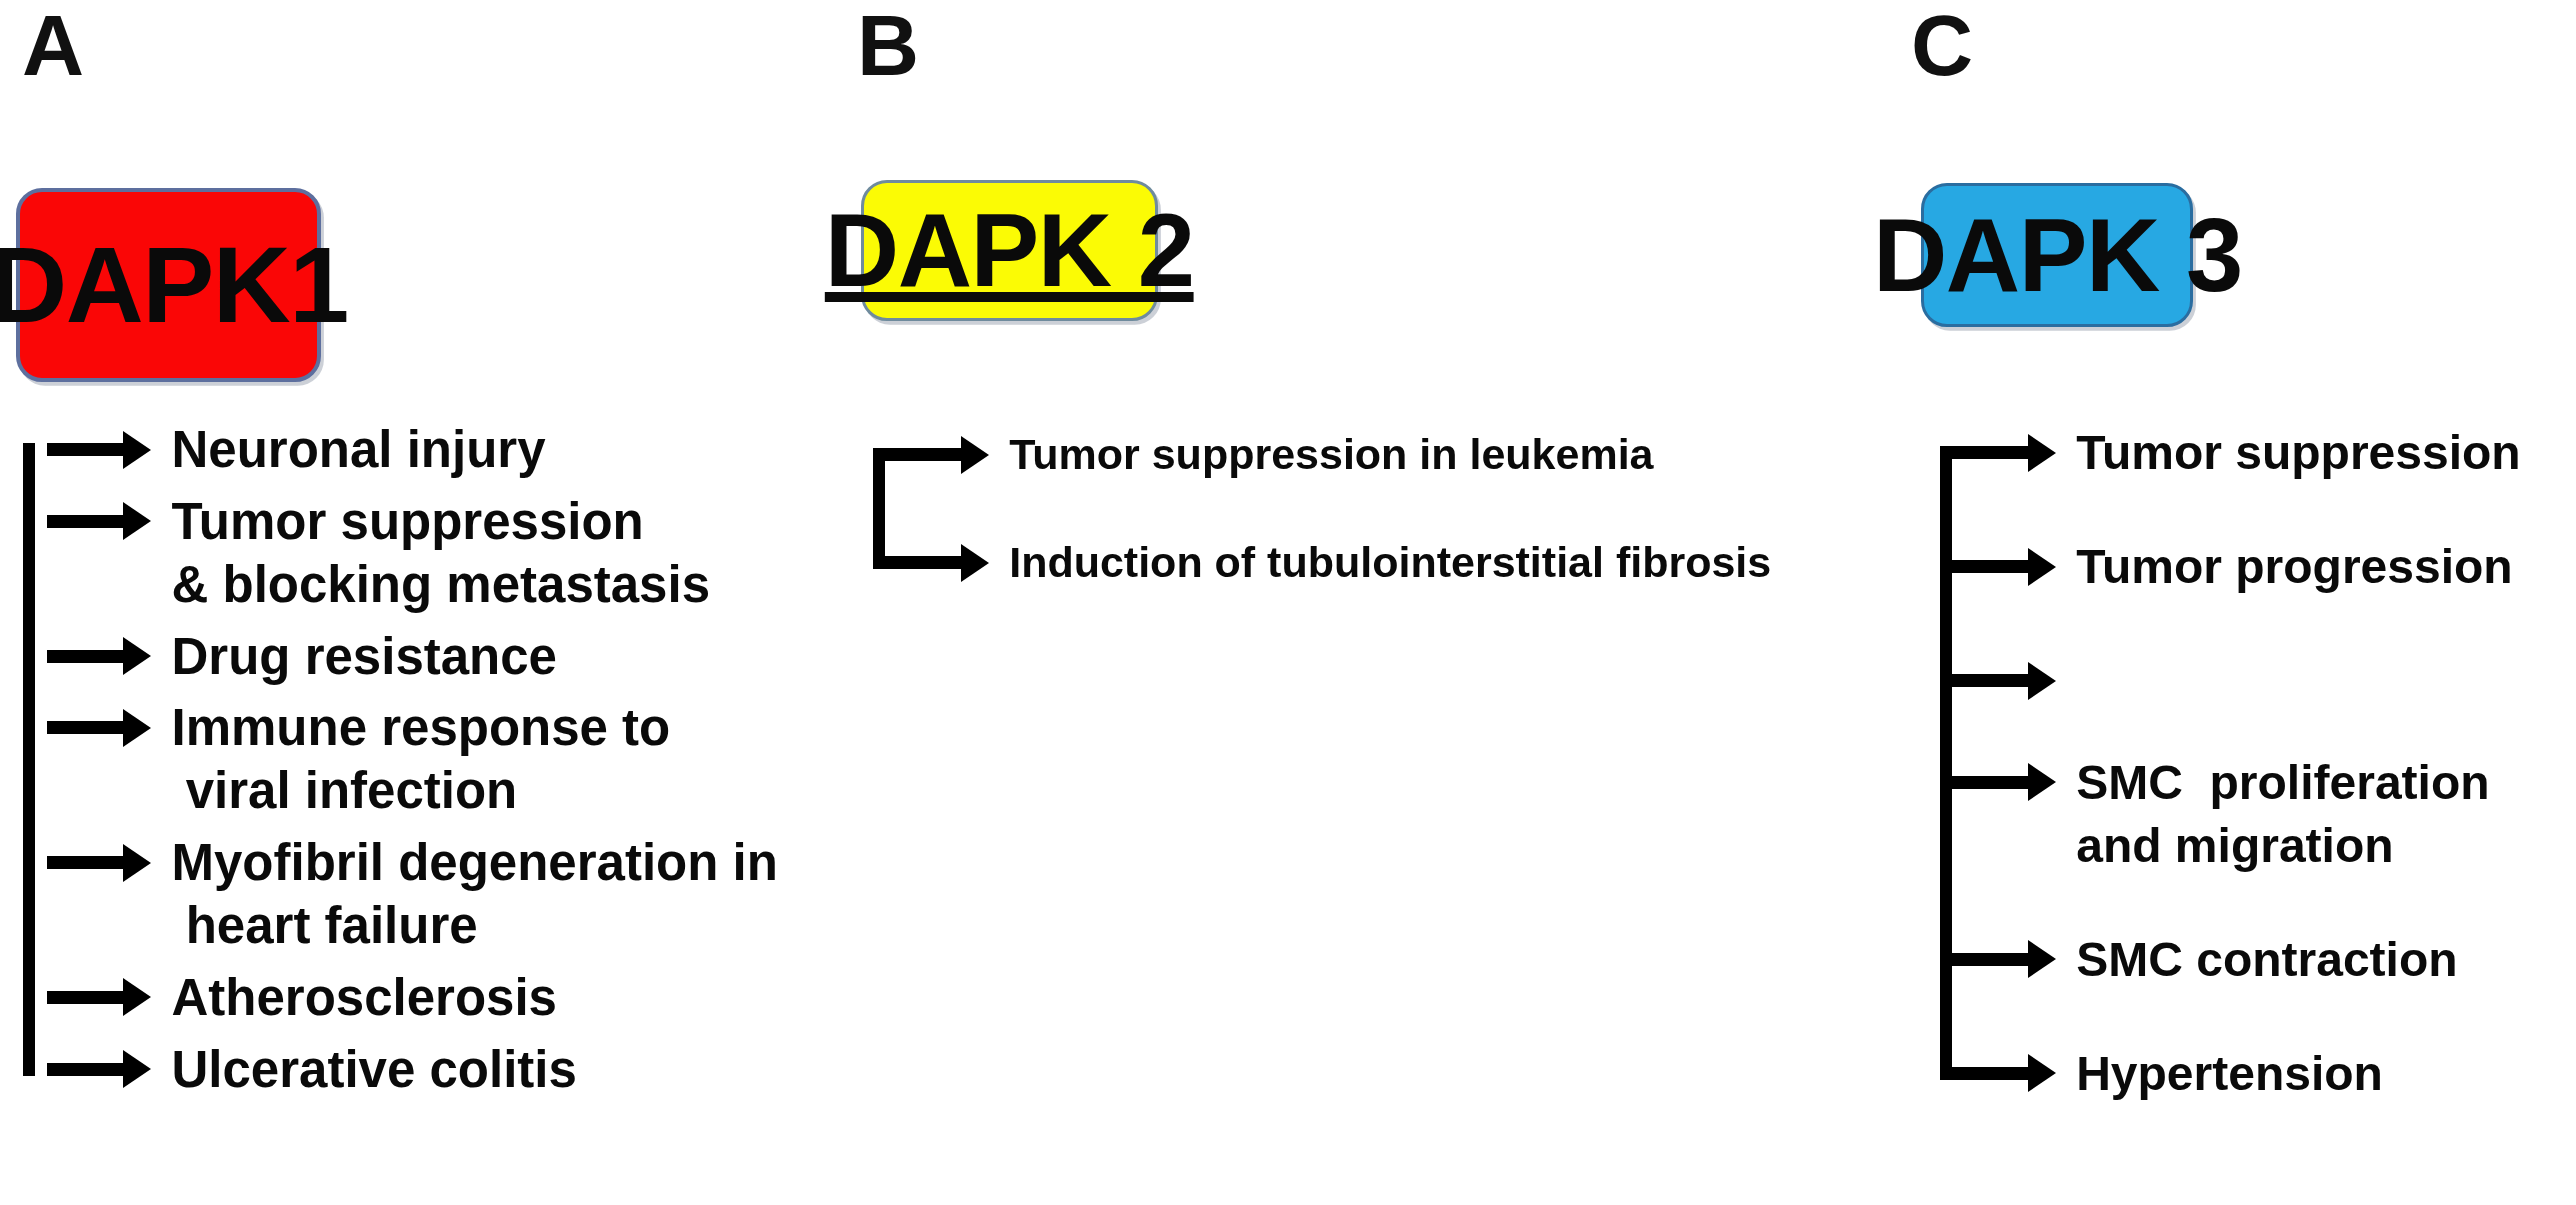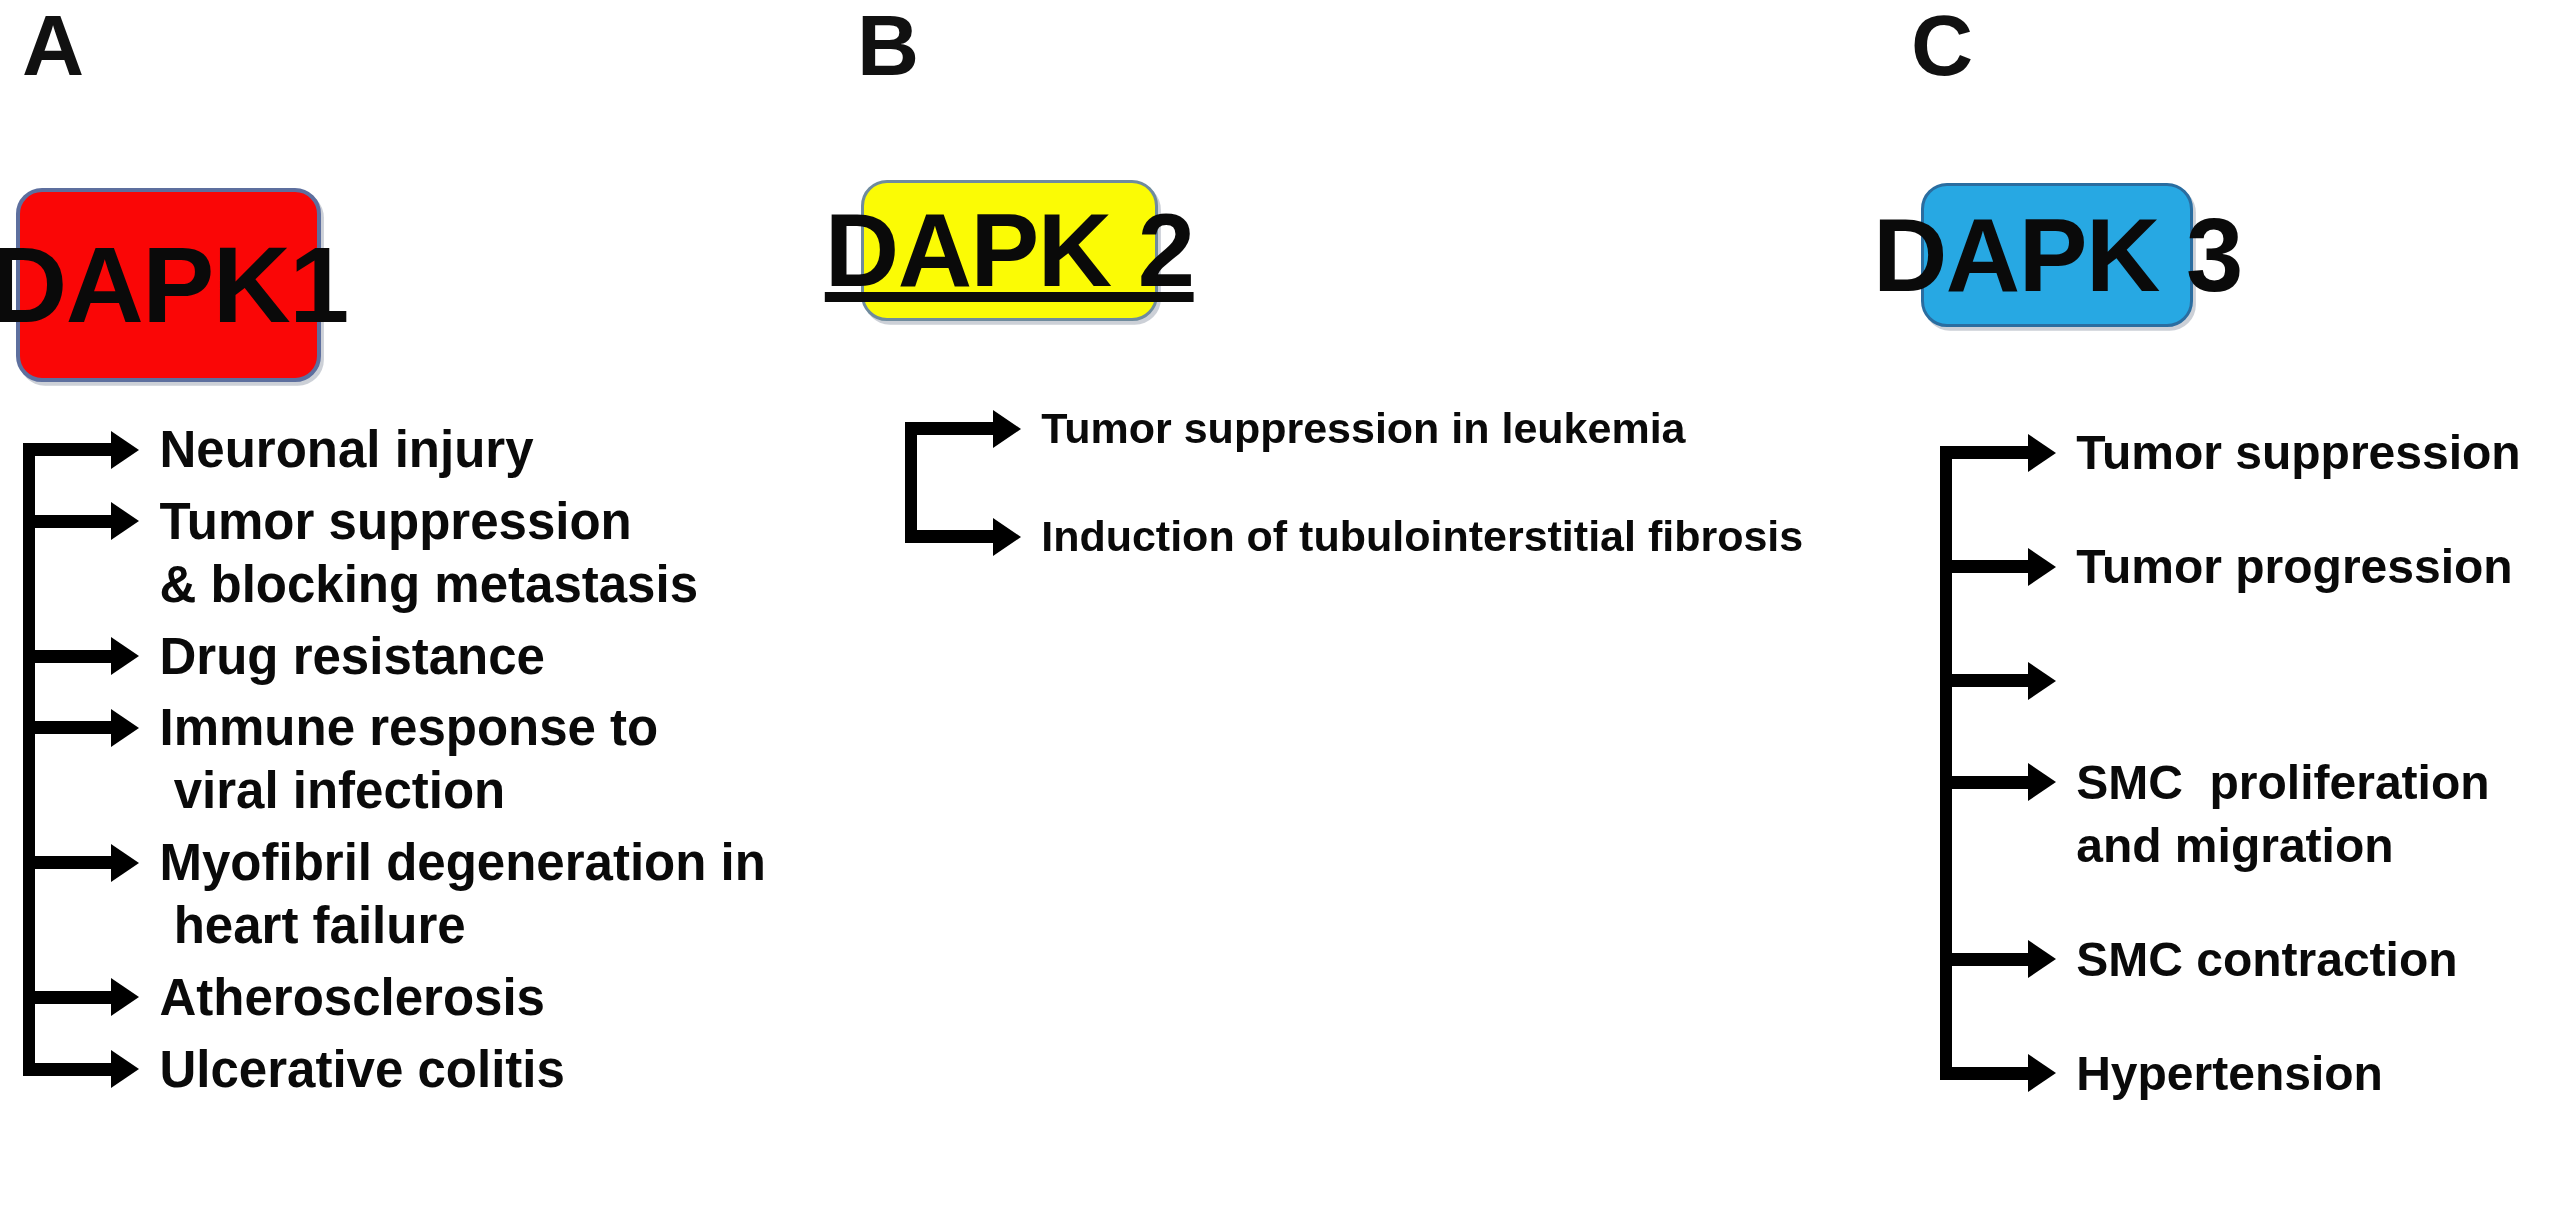--- a/index.html
+++ b/index.html
@@ -48,22 +48,22 @@
     color: #0a0a0a;
     line-height: 1;
     letter-spacing: -1.5px;
     white-space: nowrap;
   }
   .panel-a .gene-text { font-size: 108px; }
   .panel-b .gene-text { font-size: 103px; text-decoration: underline; }
   .panel-c .gene-text { font-size: 103px; }
 
   .item-list { position: absolute; }
-  .panel-a .item-list { left: 7.3px; top: 418px; }
-  .panel-b .item-list { left: 16px; top: 397px; margin-left: 32px; }
+  .panel-a .item-list { left: 7.3px; top: 418px; padding-left: 12px; }
+  .panel-b .item-list { left: 16px; top: 423px; }
   .panel-c .item-list { left: 29px; top: 421px; }
 
   .bracket-line {
     position: absolute;
     left: 0;
     top: 25px;
     bottom: 25px;
     width: 11.7px;
     background: #000000;
   }

